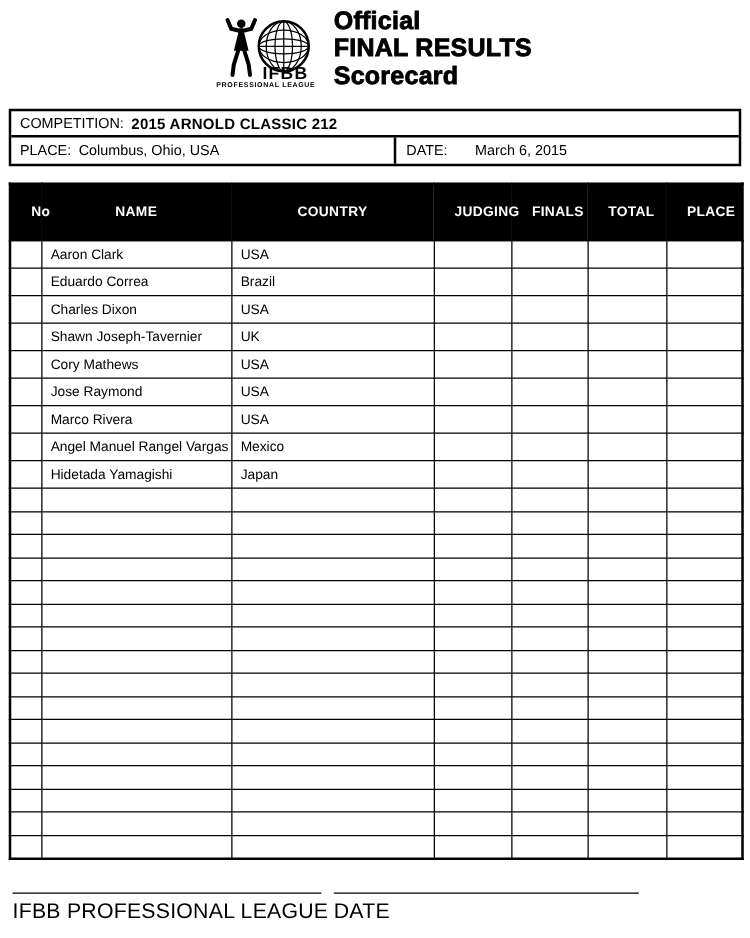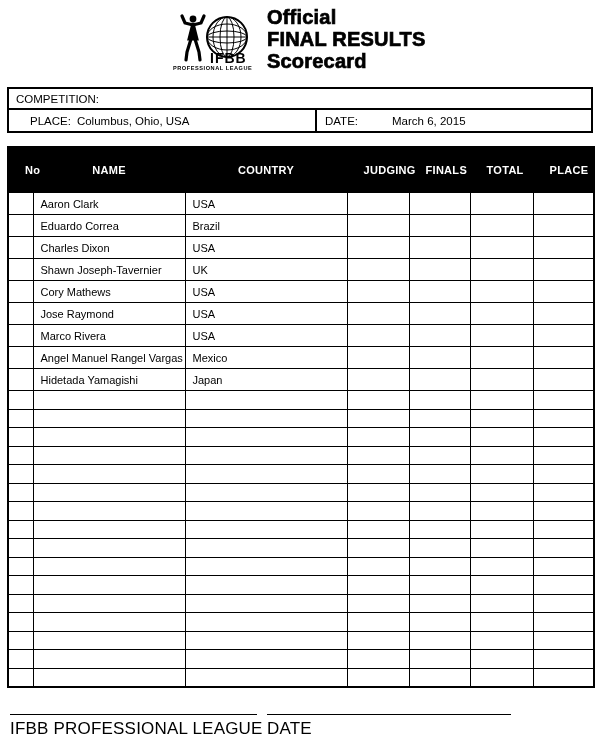--- a/index.html
+++ b/index.html
@@ -12,26 +12,26 @@
   .title-block { position:absolute; left:267px; top:6px; }
   .title-line {
     font-size:20px; font-weight:bold; line-height:22px; letter-spacing:0.2px;
     -webkit-text-stroke:0.7px #000; white-space:nowrap;
   }
 
   
   .info-box { position:absolute; left:7px; top:87px; width:586px; border:2px solid #000; background:#fff; }
   .info-row1 { height:21px; border-bottom:2px solid #000; display:flex; align-items:center; padding-left:7px; }
   .info-row2 { height:21px; display:flex; }
-  .cell-place { width:308px; border-right:2px solid #000; display:flex; align-items:center; padding-left:21px; }
+  .cell-place { width:308px; border-right:2px solid #000; display:flex; align-items:center; padding-left:7px; }
   .cell-date  { flex:1; display:flex; align-items:center; padding-left:8px; }
   .info-label { font-size:11.5px; }
   .info-value { font-size:11.5px; margin-left:6px; }
   .info-value.bold { font-weight:bold; font-size:12px; letter-spacing:0.2px; }
-  .cell-date .info-value { margin-left:34px; }
+  .cell-date .info-value { margin-left:22px; }
 
   
   .results-table {
     position:absolute; left:7px; top:146px; width:586px;
     border-collapse:collapse; table-layout:fixed; background:#fff;
     border:2px solid #000;
   }
   .results-table th {
     background:#000; color:#fff; font-size:11px; font-weight:bold;
     height:17px; text-align:center; letter-spacing:0.3px; padding:16px;
@@ -84,20 +84,21 @@
 
   <div class="title-block">
     <div class="title-line">Official</div>
     <div class="title-line">FINAL RESULTS</div>
     <div class="title-line">Scorecard</div>
   </div>
 
   <div class="info-box">
     <div class="info-row1">
       <span class="info-label">COMPETITION:</span>
+      <span class="info-value bold">2015 ARNOLD CLASSIC 212</span>
     </div>
     <div class="info-row2">
       <div class="cell-place">
         <span class="info-label">PLACE:</span>
         <span class="info-value">Columbus, Ohio, USA</span>
       </div>
       <div class="cell-date">
         <span class="info-label">DATE:</span>
         <span class="info-value">March 6, 2015</span>
       </div>

